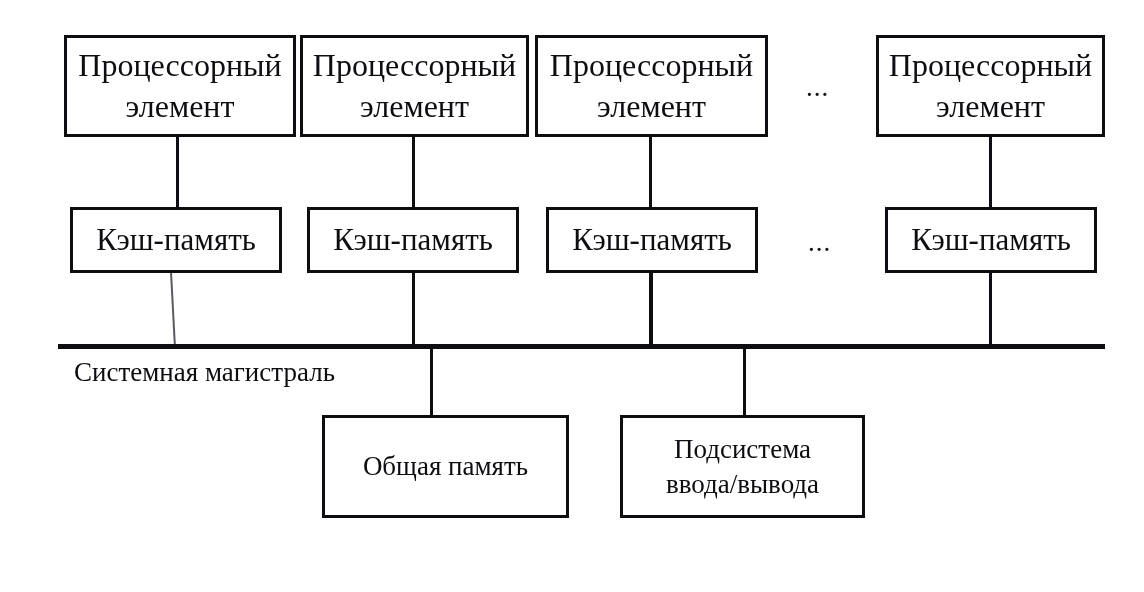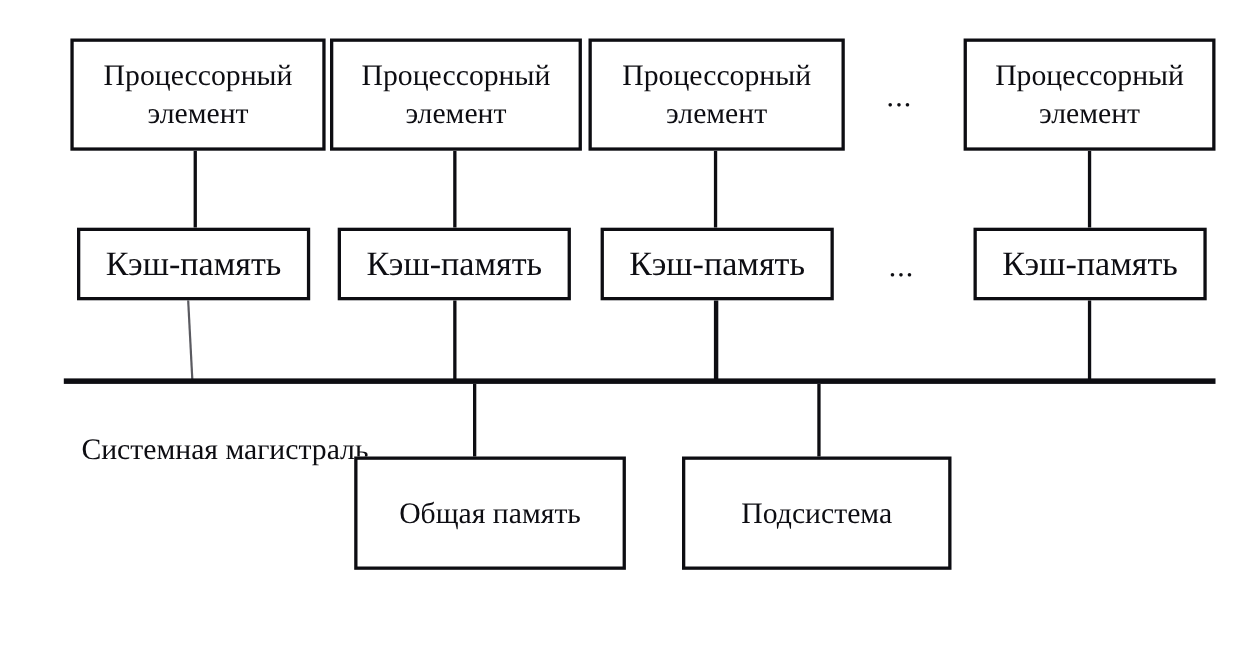--- a/index.html
+++ b/index.html
@@ -27,21 +27,21 @@
     text-align: center;
     color: #0d0d12;
     line-height: 1.28;
     z-index: 3;
   }
   .box .line {
     display: block;
     white-space: nowrap;
   }
   .pe-box {
-    font-size: 27px;
+    font-size: 32px;
   }
   .cache-box {
     font-size: 31px;
   }
   .bottom-box {
     font-size: 27px;
   }
   .connector {
     position: absolute;
     background: #0d0d12;
@@ -121,26 +121,27 @@
 
   <div class="ellipsis" style="left:808px; top:227px;">...</div>
 
   <div class="connector thin" style="left:172px; top:273px; width:2px; height:74px; transform:skewX(3deg);"></div>
   <div class="connector" style="left:412px; top:273px; width:3px; height:74px;"></div>
   <div class="connector" style="left:649px; top:273px; width:4px; height:74px;"></div>
   <div class="connector" style="left:989px; top:273px; width:3px; height:74px;"></div>
 
   <div class="bus" style="left:58px; top:344px; width:1047px; height:5px;"></div>
 
-  <div class="bus-label" style="left:74px; top:357px;margin-top:36px;">Системная магистраль</div>
+  <div class="bus-label" style="left:74px; top:357px;">Системная магистраль</div>
 
   <div class="connector" style="left:430px; top:349px; width:3px; height:67px;"></div>
   <div class="connector" style="left:743px; top:349px; width:3px; height:67px;"></div>
 
   <div class="box bottom-box" style="left:322px; top:415px; width:247px; height:103px;">
     <span class="line">Общая память</span>
   </div>
 
   <div class="box bottom-box" style="left:620px; top:415px; width:245px; height:103px;">
     <span class="line">Подсистема</span>
+    <span class="line">ввода/вывода</span>
   </div>
 
 </div>
 
 </body></html>

